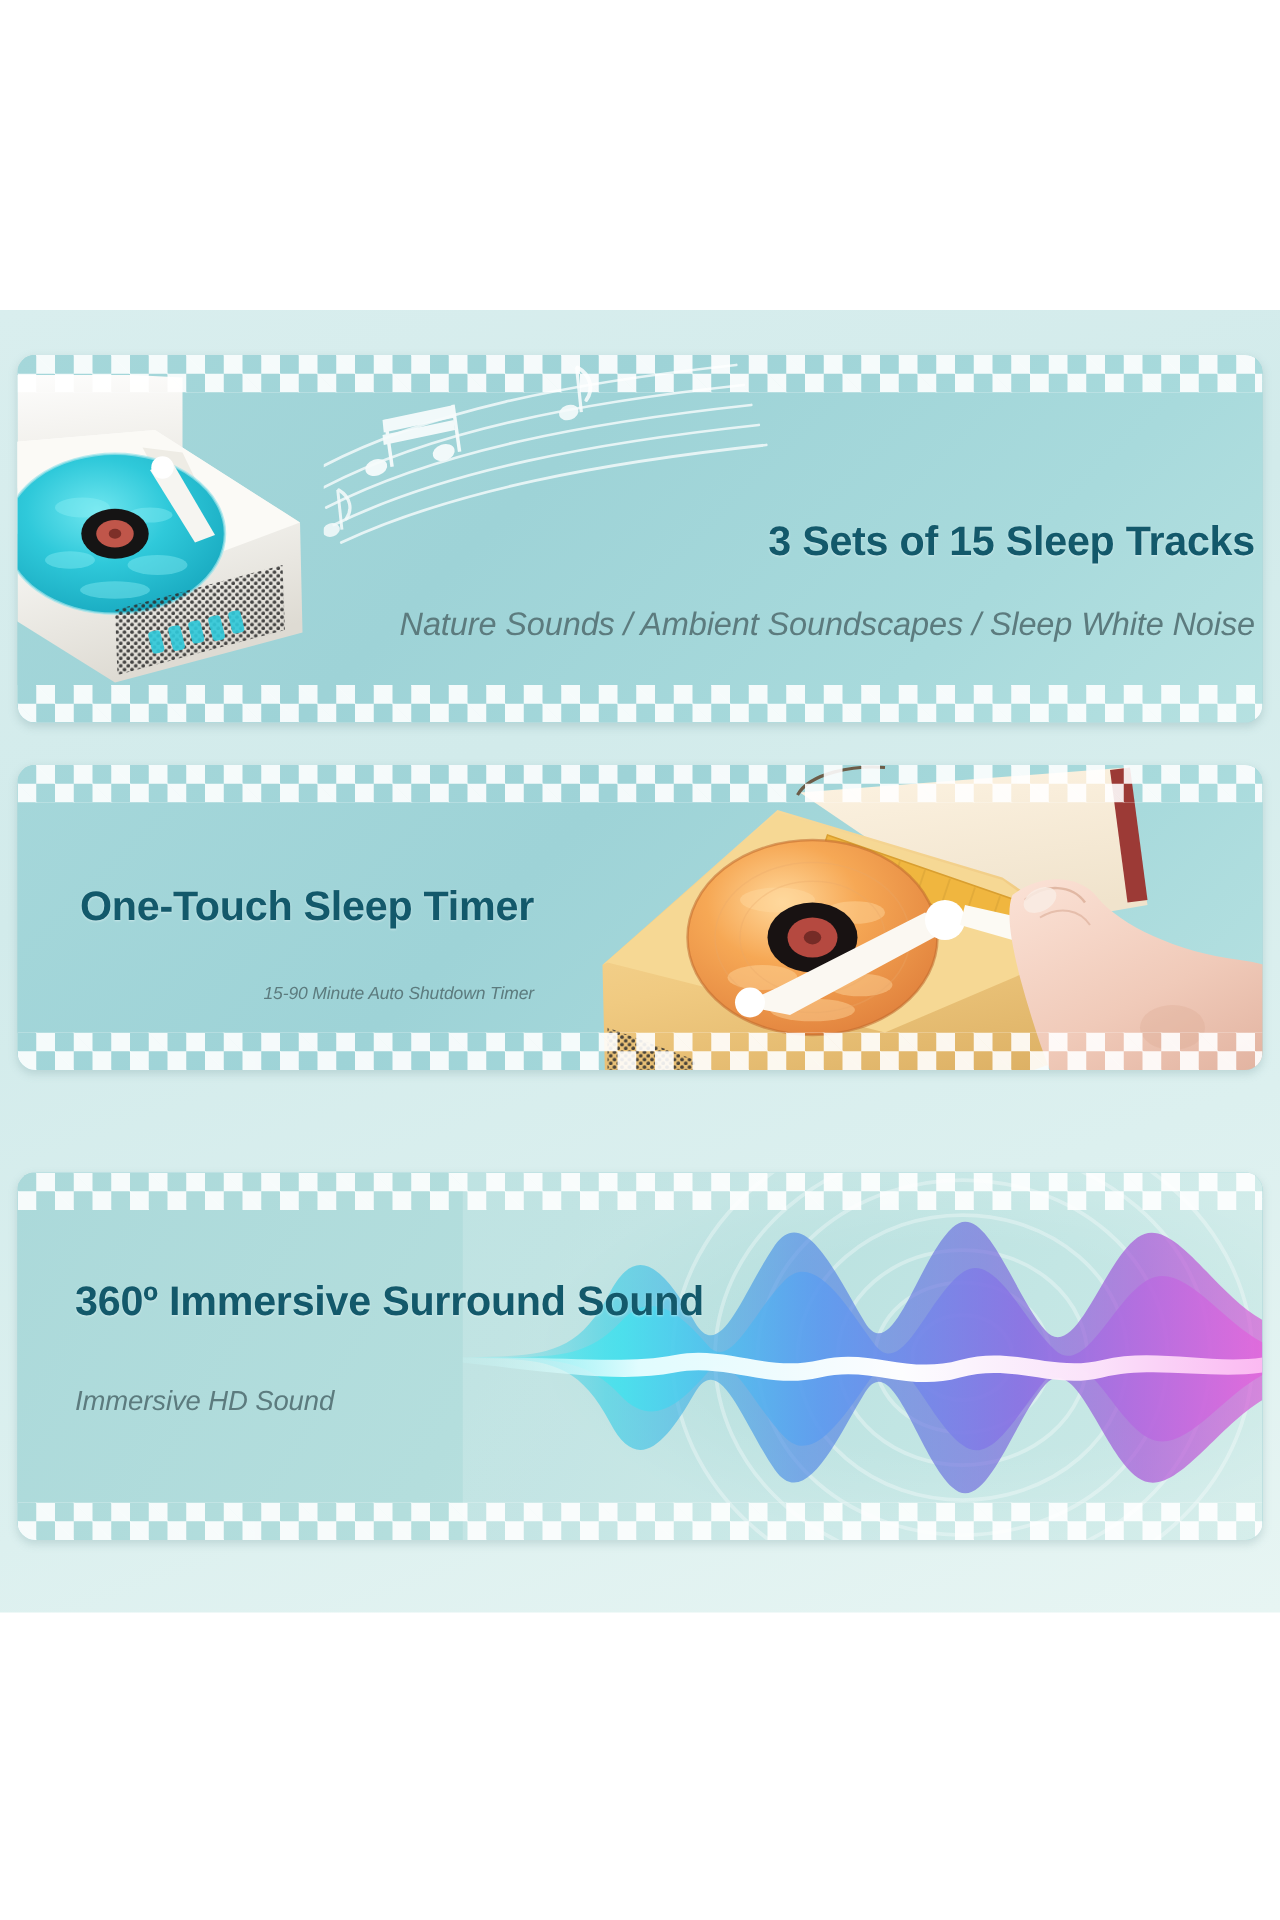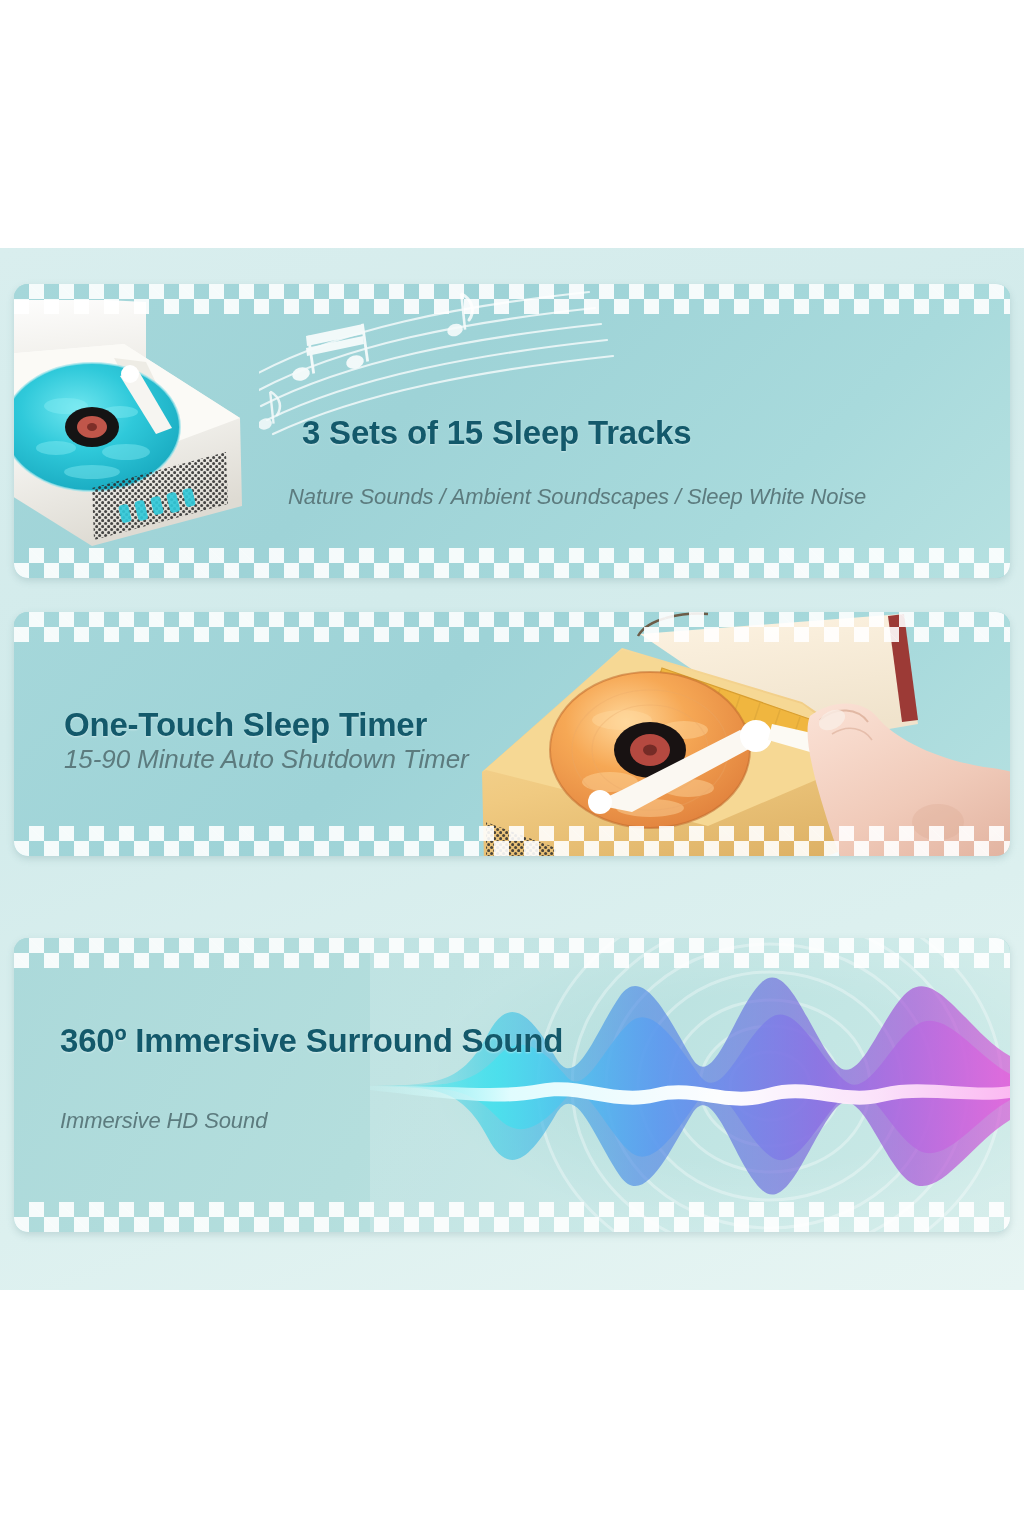--- a/index.html
+++ b/index.html
@@ -77,27 +77,27 @@
   }
   .subline {
     font-size: 23px;
     font-style: italic;
     color: #5c7b7e;
     white-space: nowrap;
     letter-spacing: -0.1px;
   }
 
   
-  #panel-1 .copy { left: 274px; top: 130px; width: 690px; text-align: left; }
+  #panel-1 .copy { left: 300px; top: 130px; width: 690px; text-align: right; }
   #panel-1 .headline { margin-left: 14px; }
-  #panel-1 .subline  { margin-top: 32px; font-size: 22px; }
+  #panel-1 .subline  { margin-top: 32px; font-size: 26px; }
 
   
   #panel-2 .copy { left: 50px; top: 94px; }
-  #panel-2 .subline { font-size: 26px; }
+  #panel-2 .subline { margin-top: 42px; font-size: 14px; text-align: right; }
 
   
   #panel-3 .copy { left: 46px; top: 84px; }
   #panel-3 .subline { margin-top: 48px; font-size: 22px; }
 
   
   
   
   #device-white {
     position: absolute;

